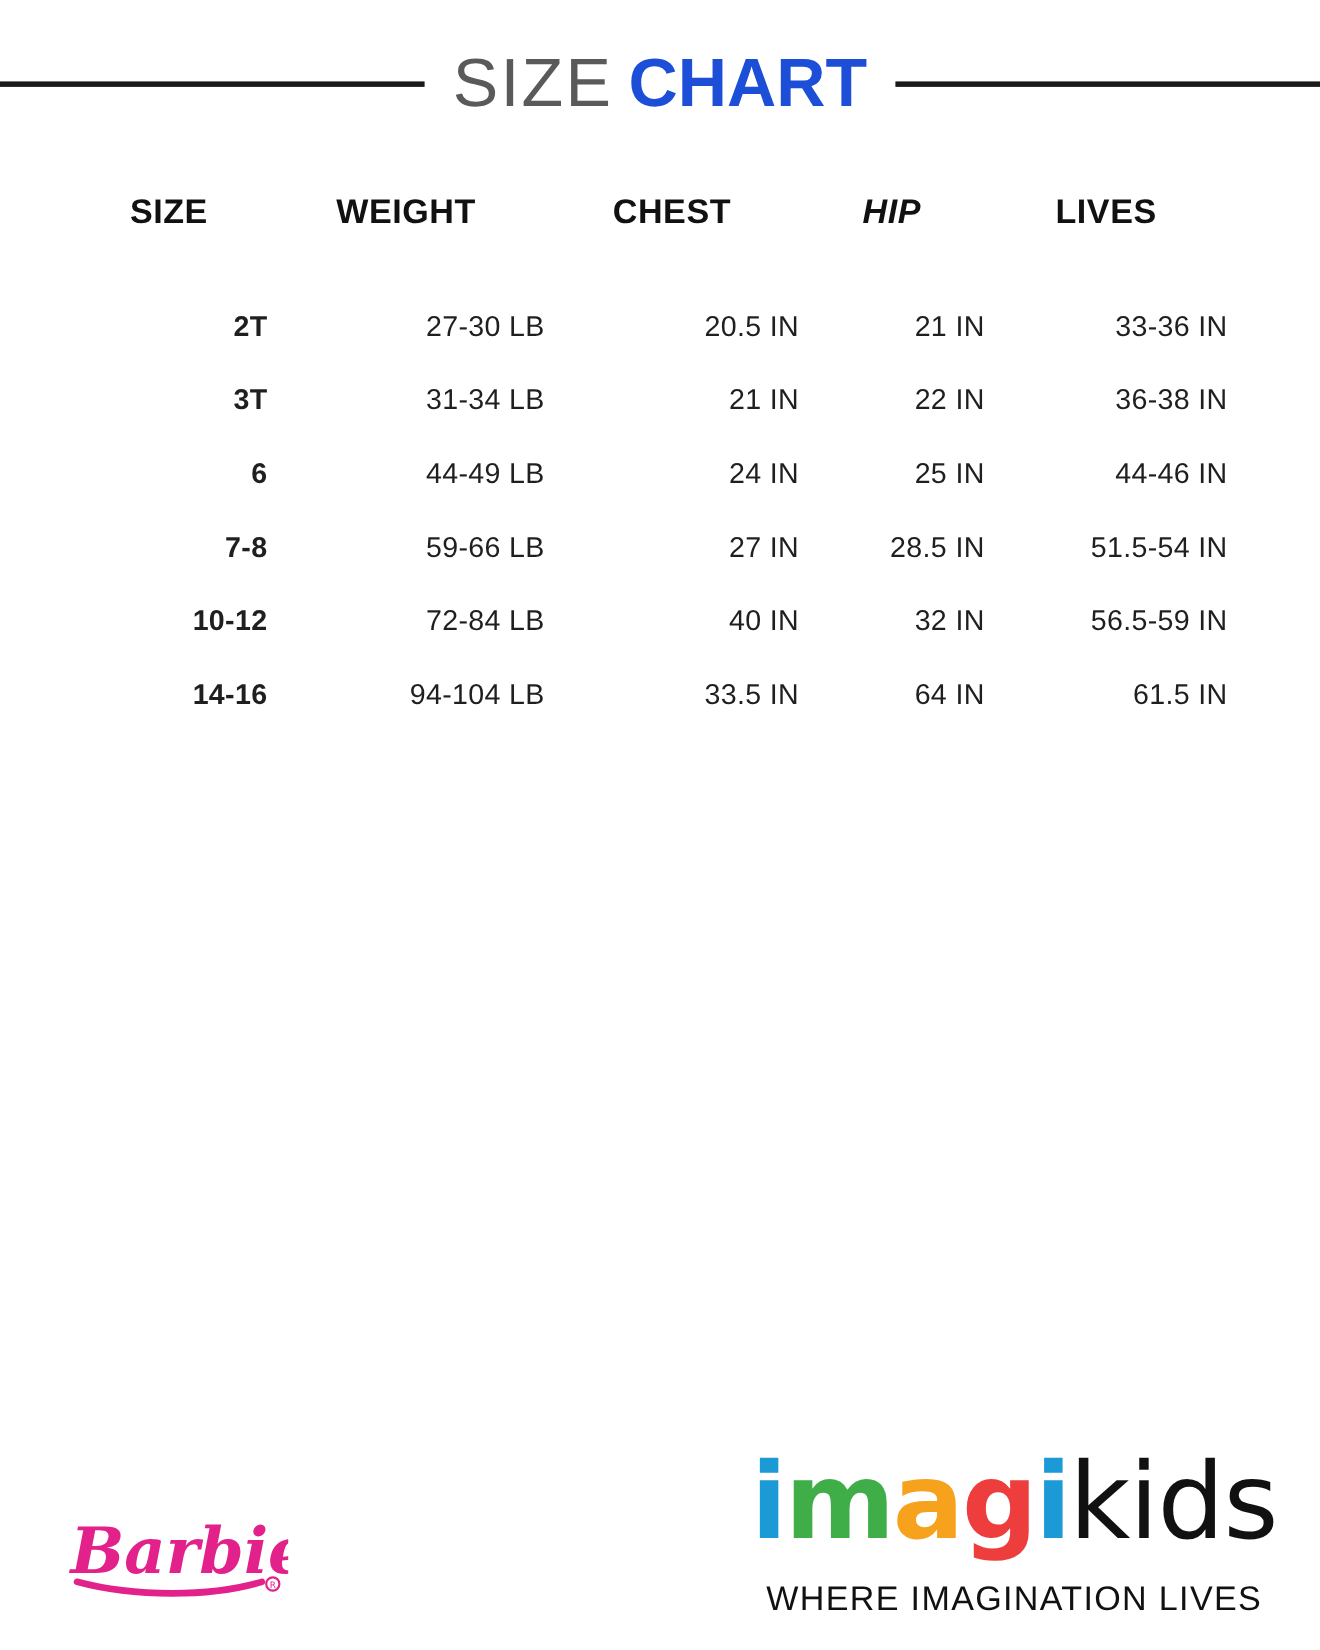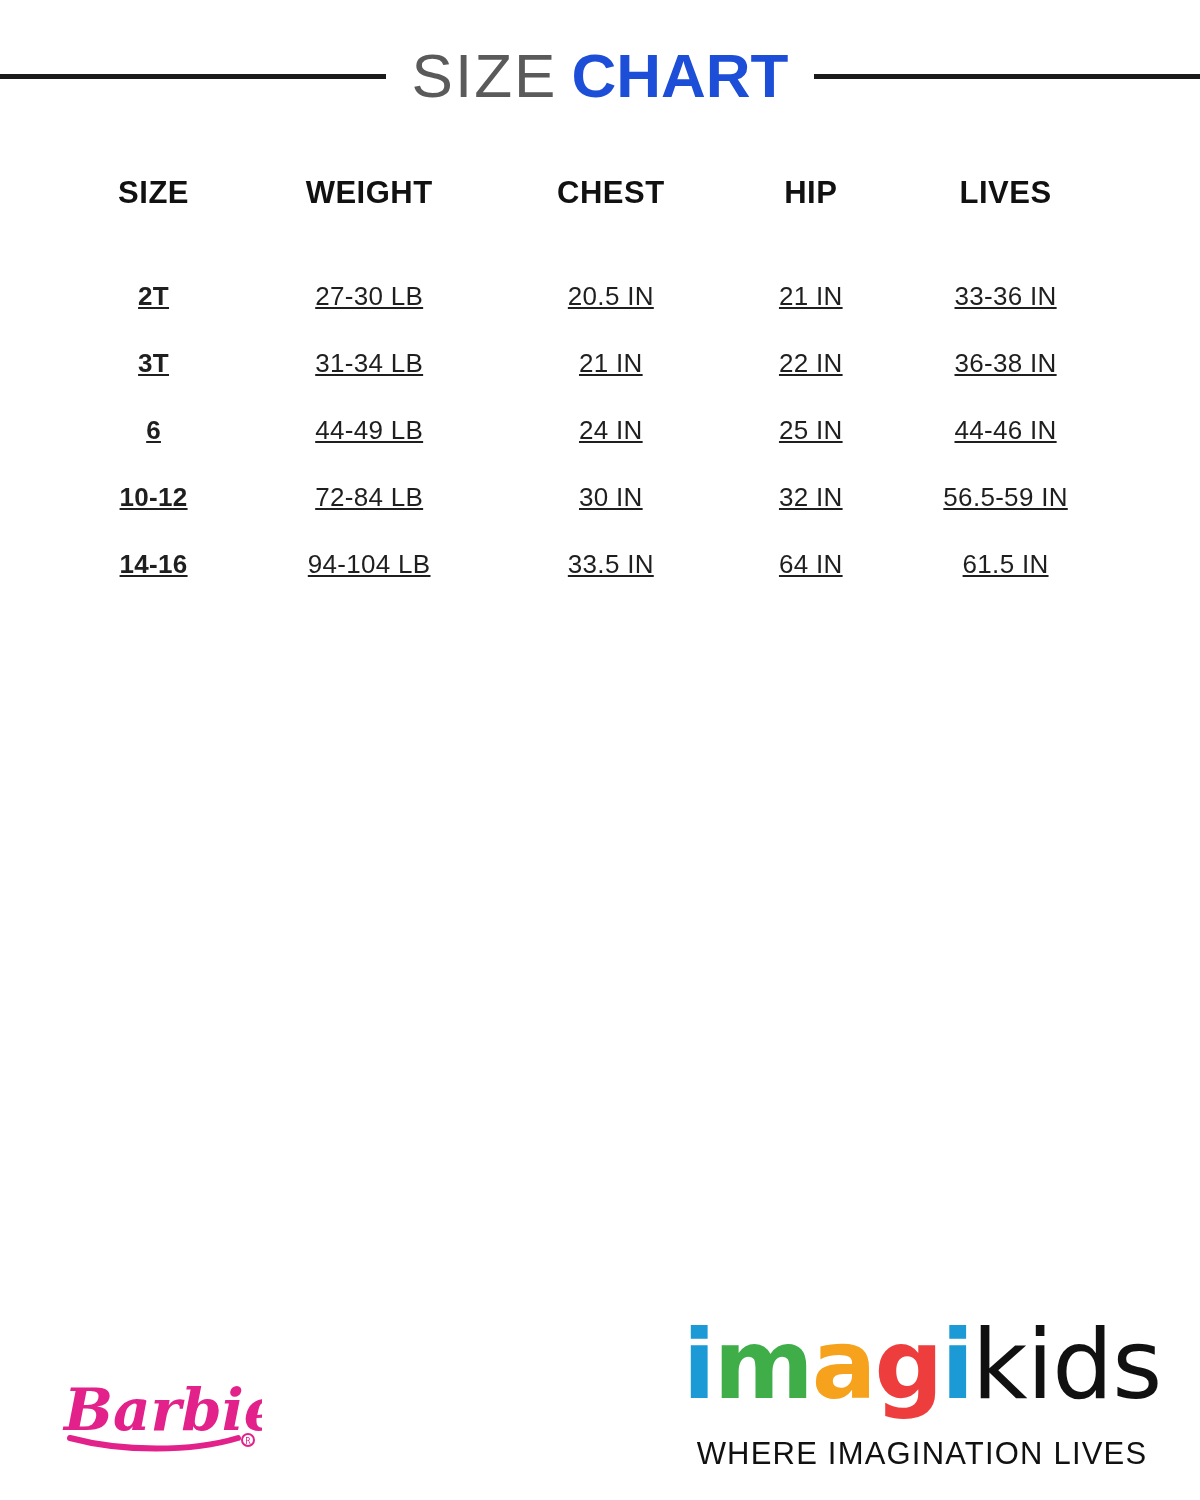--- a/index.html
+++ b/index.html
@@ -66,31 +66,30 @@
     font-size: 31px;
     font-weight: 800;
     letter-spacing: 0.5px;
     color: #111111;
     padding-bottom: 52px;
     text-align: center;
   }
   table.size-chart th.col-size { width: 17%; }
   table.size-chart th.col-weight { width: 24%; }
   table.size-chart th.col-chest { width: 22%; }
-  table.size-chart th.col-hip { width: 16%; }
+  table.size-chart th.col-hip { width: 16%; font-style: italic; }
   table.size-chart th.col-height { width: 21%; }
 
   table.size-chart td {
     font-size: 26px;
     font-weight: 400;
     color: #1f1f1f;
-    text-align: center;
+    text-align: right;
     padding: 18px 0;
     letter-spacing: 0.3px;
-    text-decoration: underline;
   }
   table.size-chart td.size-cell {
     font-weight: 700;
     font-size: 26px;
   }
 
   
   .footer {
     position: absolute;
     left: 0;
@@ -183,23 +182,30 @@
         <td>36-38 IN</td>
       </tr>
       <tr>
         <td class="size-cell">6</td>
         <td>44-49 LB</td>
         <td>24 IN</td>
         <td>25 IN</td>
         <td>44-46 IN</td>
       </tr>
       <tr>
+        <td class="size-cell">7-8</td>
+        <td>59-66 LB</td>
+        <td>27 IN</td>
+        <td>28.5 IN</td>
+        <td>51.5-54 IN</td>
+      </tr>
+      <tr>
         <td class="size-cell">10-12</td>
         <td>72-84 LB</td>
-        <td>30 IN</td>
+        <td>40 IN</td>
         <td>32 IN</td>
         <td>56.5-59 IN</td>
       </tr>
       <tr>
         <td class="size-cell">14-16</td>
         <td>94-104 LB</td>
         <td>33.5 IN</td>
         <td>64 IN</td>
         <td>61.5 IN</td>
       </tr>

